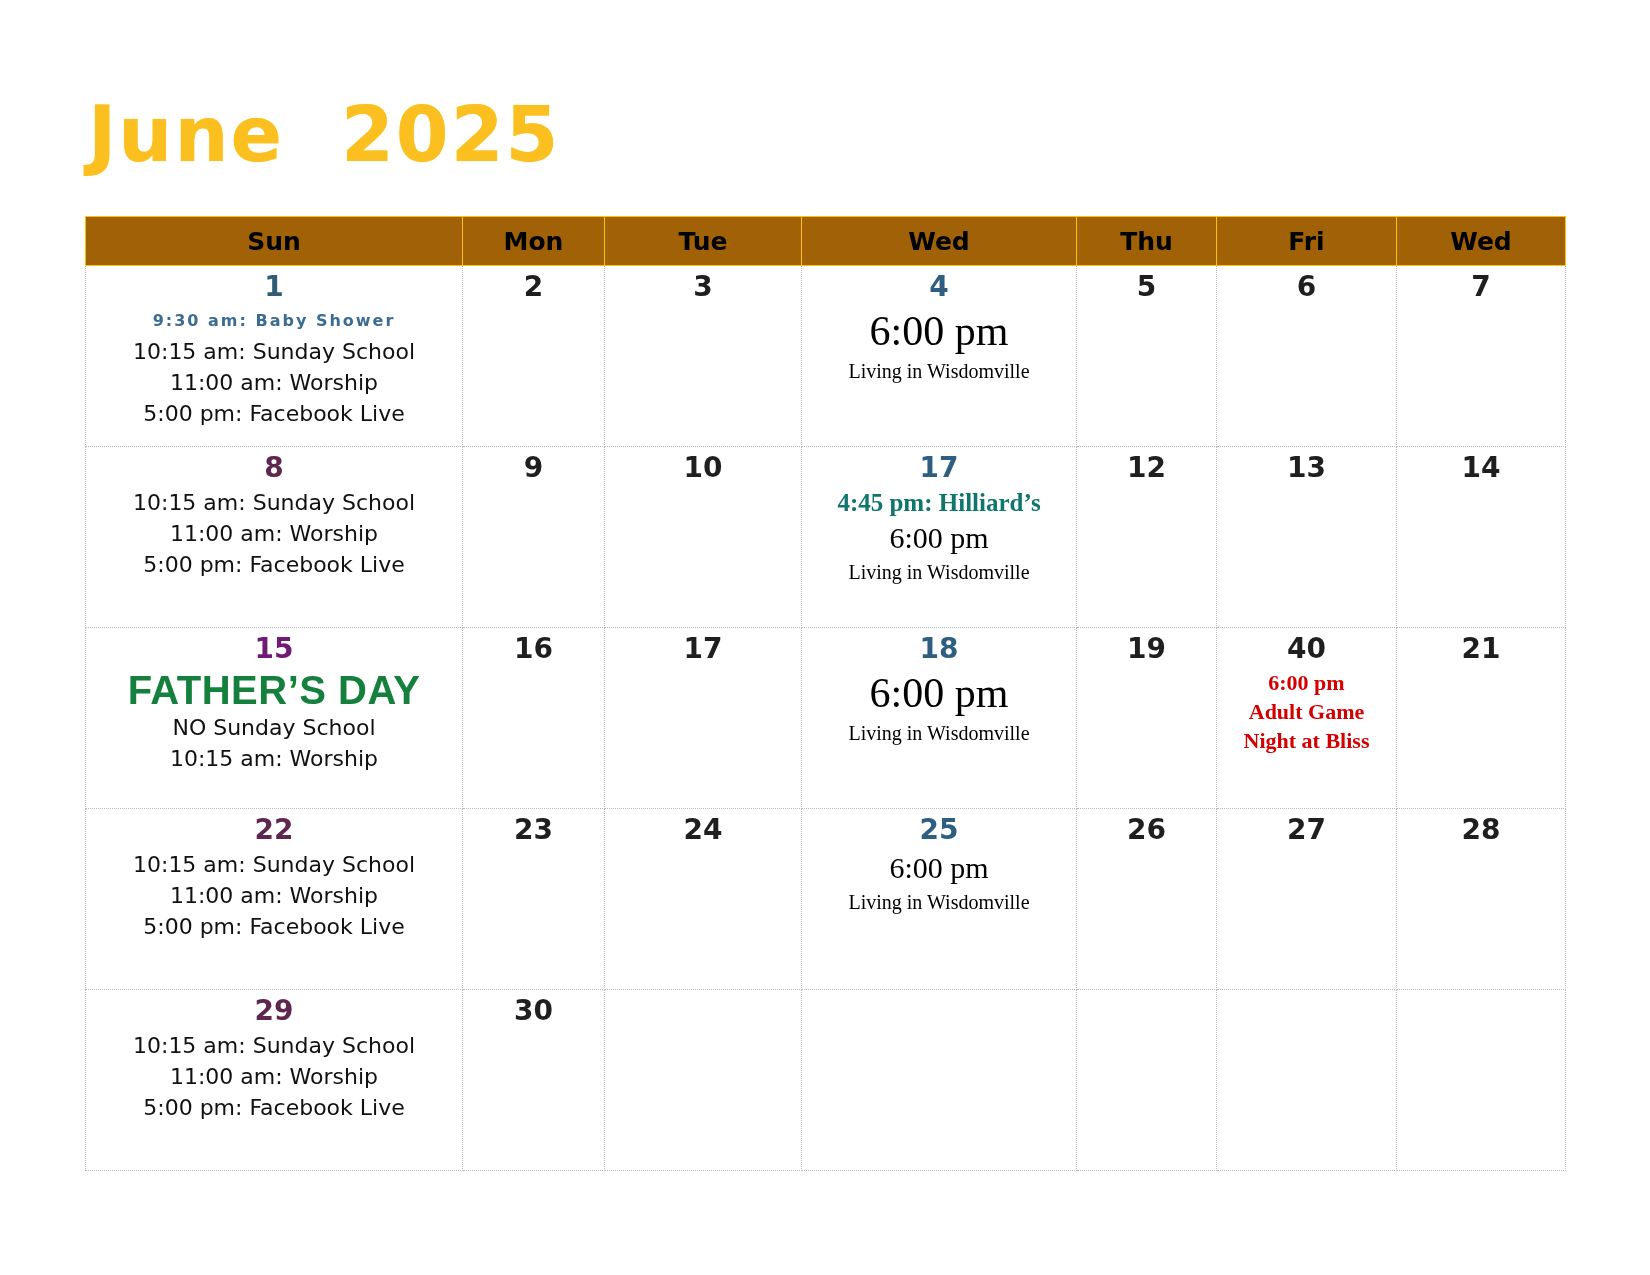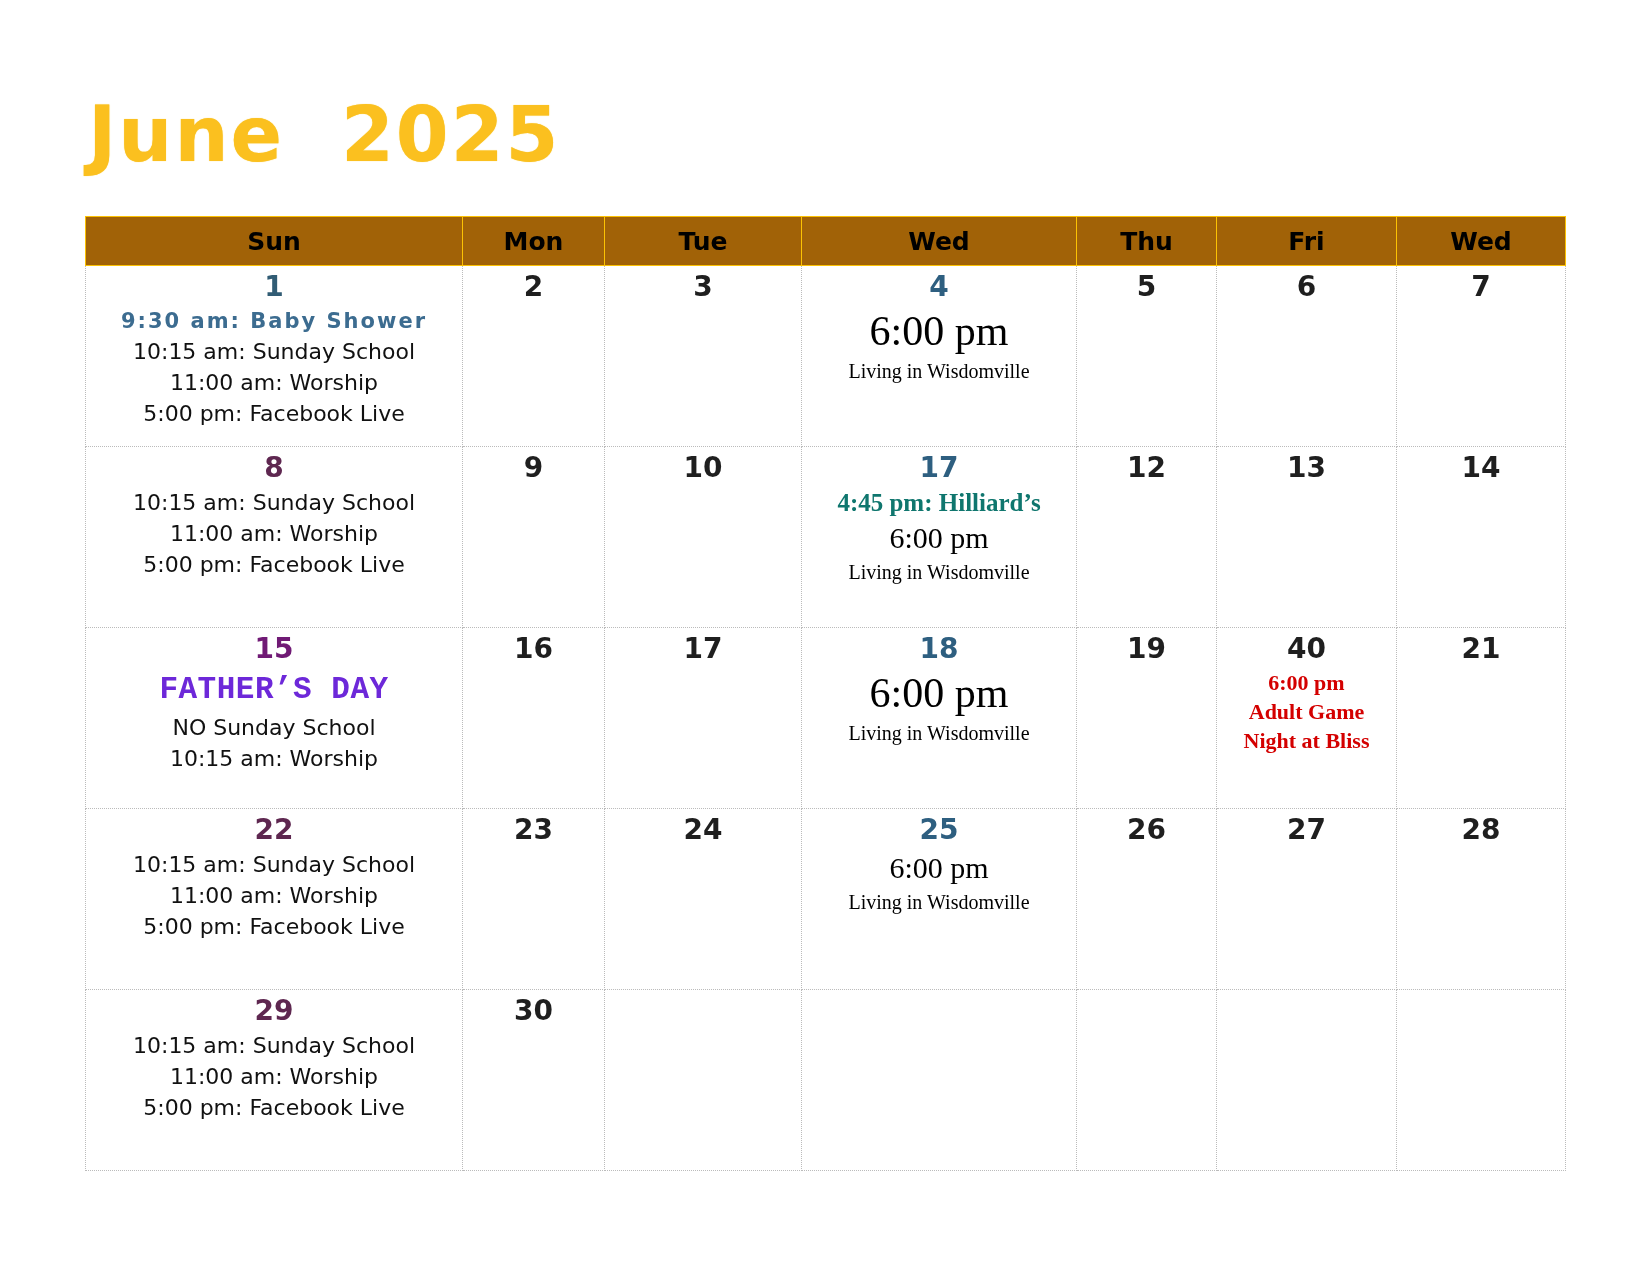--- a/index.html
+++ b/index.html
@@ -90,31 +90,31 @@
   .ev-sunday {
     font-family: "DejaVu Sans", sans-serif;
     font-weight: normal;
     font-size: 22px;
     line-height: 31px;
     color: #111111;
   }
   .ev-babyshower {
     font-family: "DejaVu Sans", sans-serif;
     font-weight: bold;
-    font-size: 21px;
+    font-size: 16px;
     letter-spacing: 2px;
     line-height: 30px;
     color: #3c6c90;
   }
   .ev-fathersday {
-    font-family: Liberation Mono, monospace;
-    font-weight: bold;
-    font-size: 31px;
+    font-family: Liberation Sans, sans-serif;
+    font-weight: bold;
+    font-size: 40px;
     line-height: 44px;
-    color: #6d28d9;
+    color: #15803d;
     letter-spacing: 0.5px;
   }
   .ev-bigtime {
     font-family: "Liberation Serif", serif;
     font-size: 42px;
     line-height: 50px;
     color: #000000;
   }
   .ev-midtime {
     font-family: "Liberation Serif", serif;

